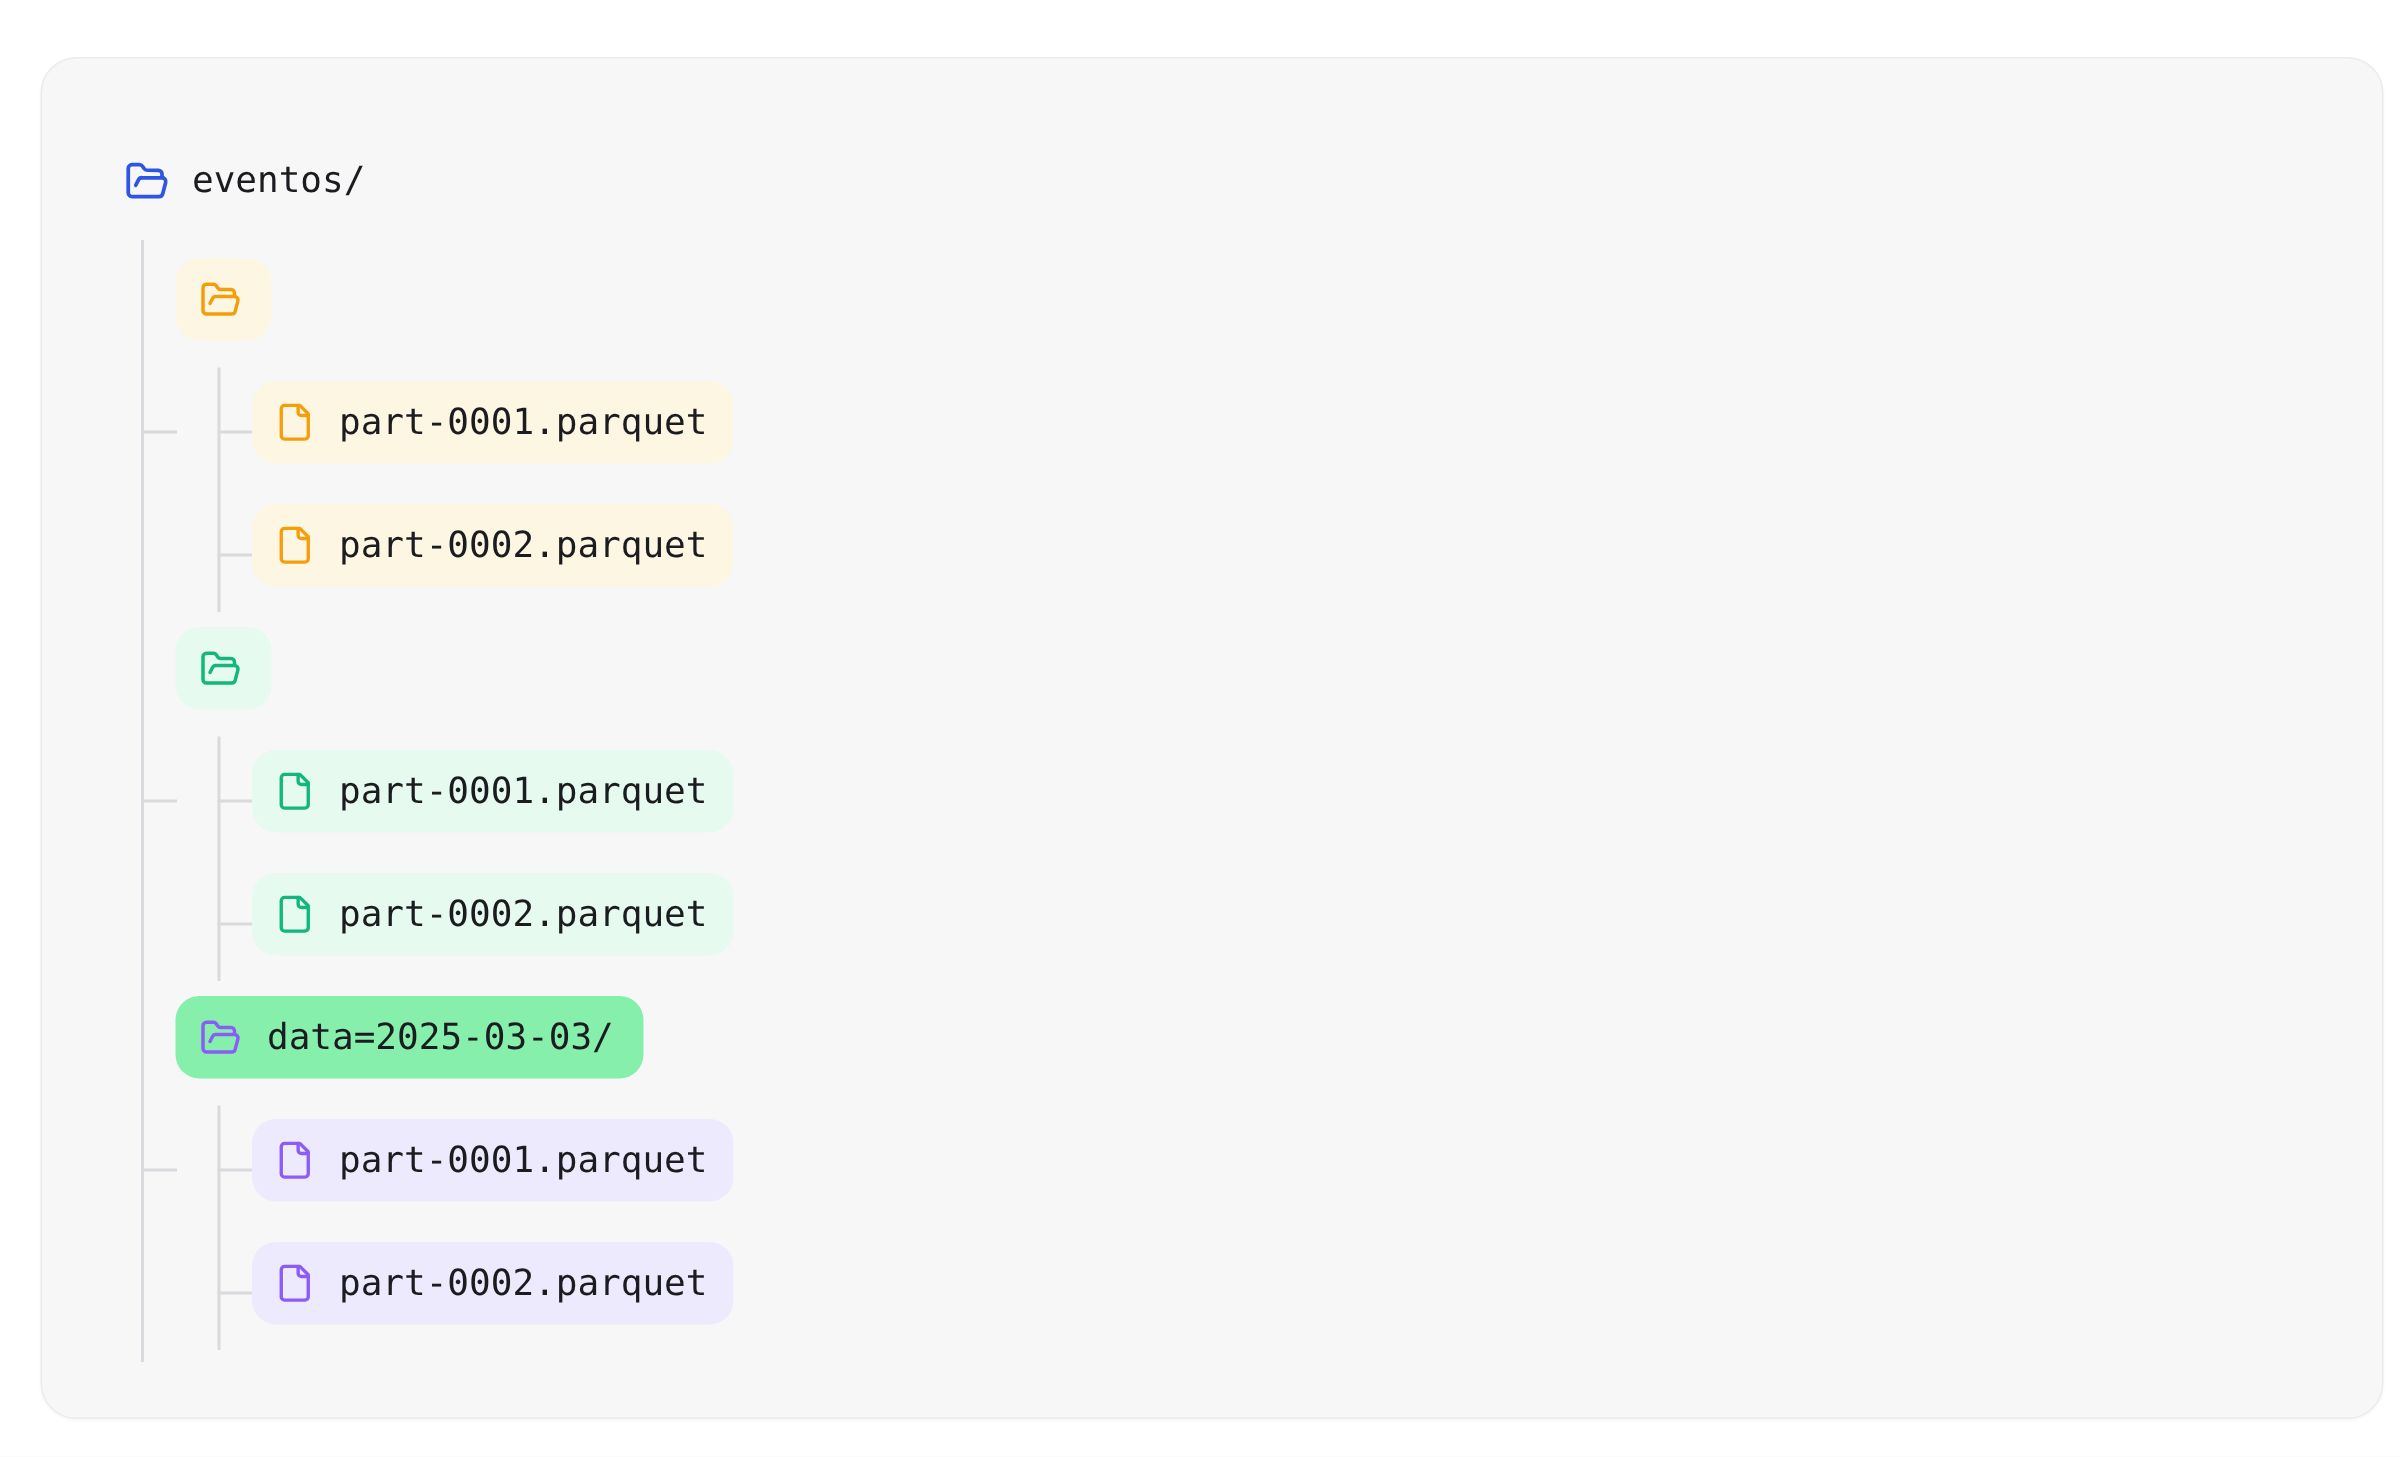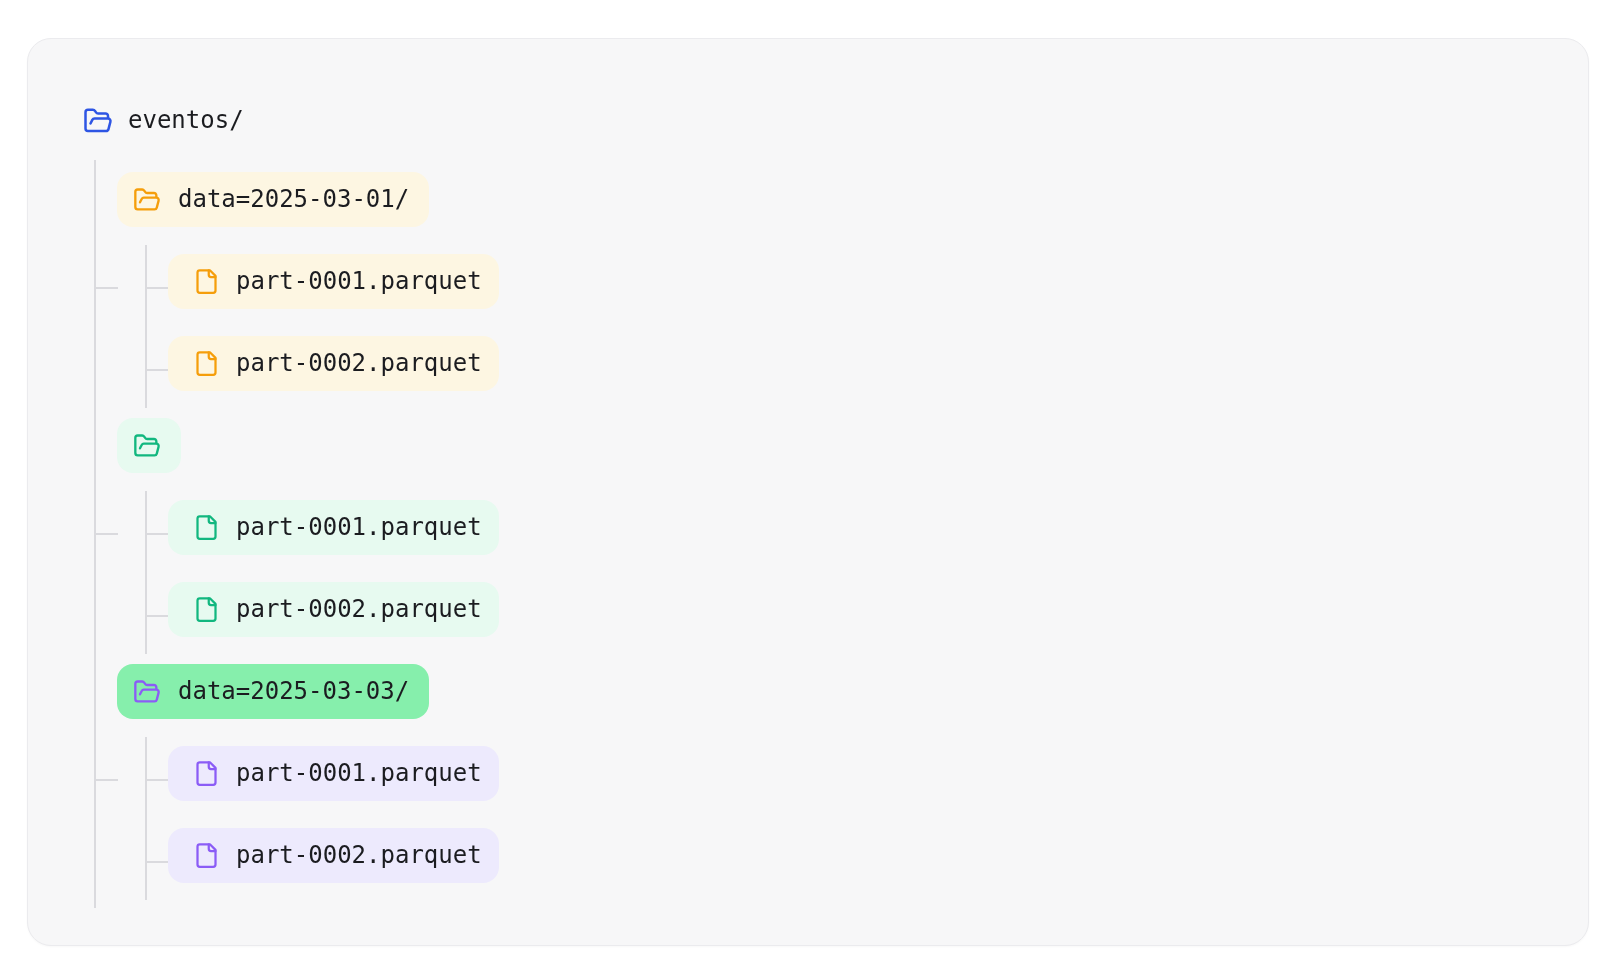--- a/index.html
+++ b/index.html
@@ -58,21 +58,21 @@
   .row .lbl { transform: translateY(-1px); }
 
   .root { left: 83px; top: 96px; height: 50px; gap: 15px; }
 
   .pill {
     border-radius: 16px;
     height: 55px;
     box-sizing: border-box;
   }
   .lvl1 { left: 117px; padding: 0 20px 0 16px; gap: 17px; }
-  .lvl2 { left: 168px; padding: 0 17px 0 25px; gap: 16px; }
+  .lvl2 { left: 168px; padding: 0 17px 0 15px; gap: 16px; }
 
   .t-g1 { top: 172px; } .t-f1a { top: 254px; } .t-f1b { top: 336px; }
   .t-g2 { top: 418px; } .t-f2a { top: 500px; } .t-f2b { top: 582px; }
   .t-g3 { top: 664px; } .t-f3a { top: 746px; } .t-f3b { top: 828px; }
 
   svg { display: block; }
 </style>
 </head>
 <body>
 
@@ -100,21 +100,20 @@
   </span>
   <span class="lbl">eventos/</span>
 </div>
 
 <div class="row pill lvl1 t-g1" style="background: rgb(253, 246, 226);">
   <span class="ic">
     <svg viewBox="0 0 24 24" width="28" height="28" fill="none" stroke-width="2" stroke-linecap="round" stroke-linejoin="round" stroke="#f59e0b">
       <path d="m6 14 1.45-2.9A2 2 0 0 1 9.24 10H20a2 2 0 0 1 1.94 2.5l-1.55 6a2 2 0 0 1-1.94 1.5H4a2 2 0 0 1-2-2V5a2 2 0 0 1 2-2h3.93a2 2 0 0 1 1.66.9l.82 1.2a2 2 0 0 0 1.66.9H18a2 2 0 0 1 2 2v2"></path>
     </svg>
   </span>
-  <span class="lbl">data=2025-03-01/</span>
 </div>
 
 <div class="row pill lvl2 t-f1a" style="background: rgb(253, 246, 226);">
   <span class="ic">
     <svg viewBox="0 0 24 24" width="27" height="27" fill="none" stroke-width="2" stroke-linecap="round" stroke-linejoin="round" stroke="#f59e0b">
       <path d="M15 2H6a2 2 0 0 0-2 2v16a2 2 0 0 0 2 2h12a2 2 0 0 0 2-2V7l-5-5Z"></path>
       <path d="M14 2v4a2 2 0 0 0 2 2h4"></path>
     </svg>
   </span>
   <span class="lbl">part-0001.parquet</span>

